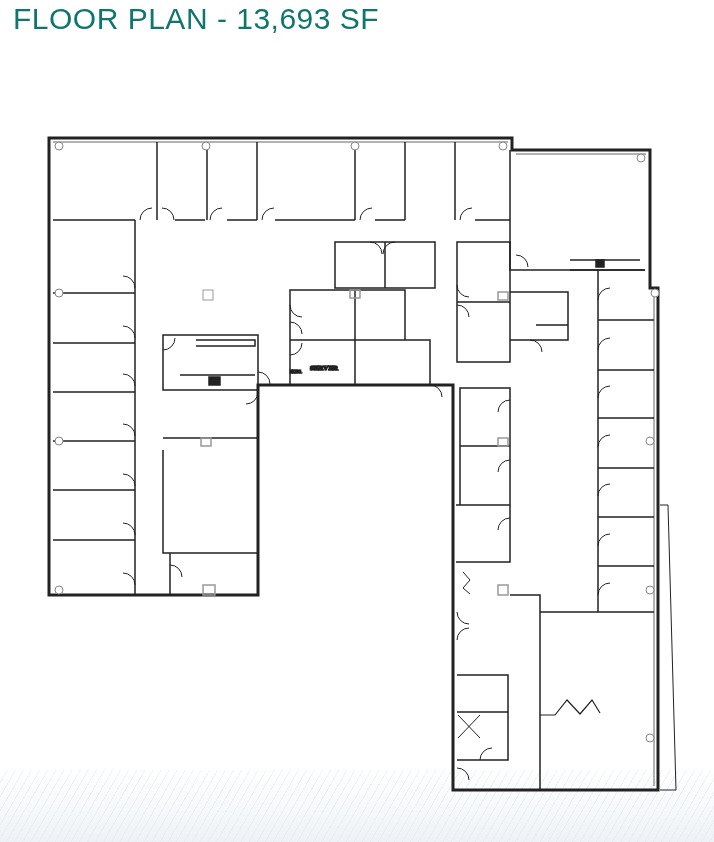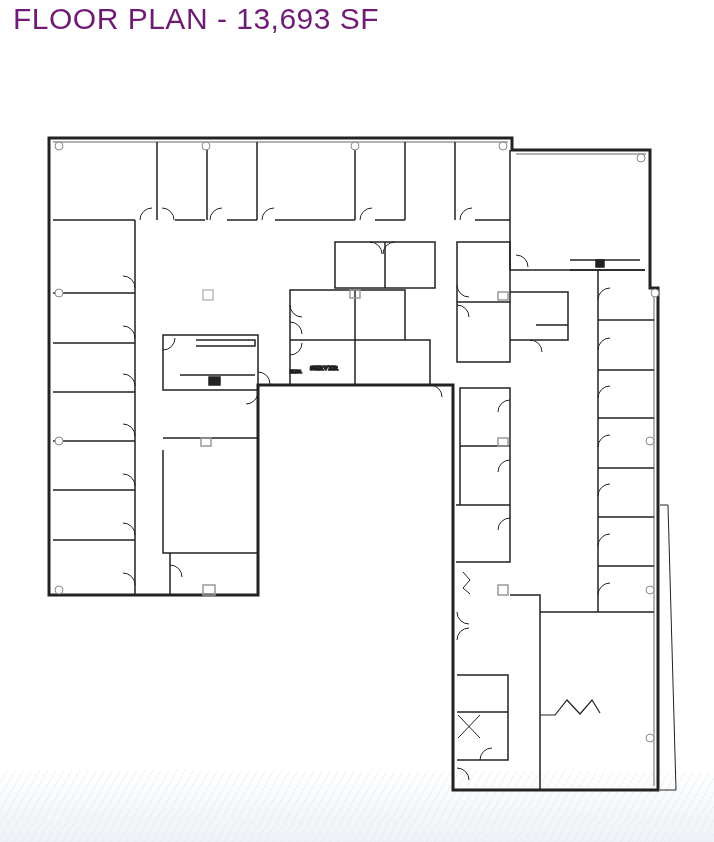--- a/index.html
+++ b/index.html
@@ -1,17 +1,17 @@
 <!DOCTYPE html>
 <html><head>
 <meta charset="utf-8">
 <style>
   html,body{margin:0;padding:0;background:#fff;}
   body{width:714px;height:842px;position:relative;overflow:hidden;font-family:"Liberation Sans",sans-serif;}
-  .title{position:absolute;left:13px;top:2px;font-size:30px;letter-spacing:0.5px;color:#701a75;font-weight:normal;white-space:nowrap;}
+  .title{position:absolute;left:13px;top:2px;font-size:30px;letter-spacing:0.5px;color:#0f766e;font-weight:normal;white-space:nowrap;}
   .fade{position:absolute;left:0;top:770px;width:714px;height:72px;
     background:repeating-linear-gradient(120deg,rgba(230,236,242,0.0) 0 6px,rgba(225,232,240,0.5) 6px 7px),
     linear-gradient(180deg,rgba(255,255,255,0),#eef2f6);}
   svg{position:absolute;left:0;top:0;}
   .lbl{font-family:"Liberation Serif",serif;font-size:7px;font-weight:bold;fill:#111;}
 </style>
 </head>
 <body>
 
 <div class="title">FLOOR PLAN - 13,693 SF</div>

